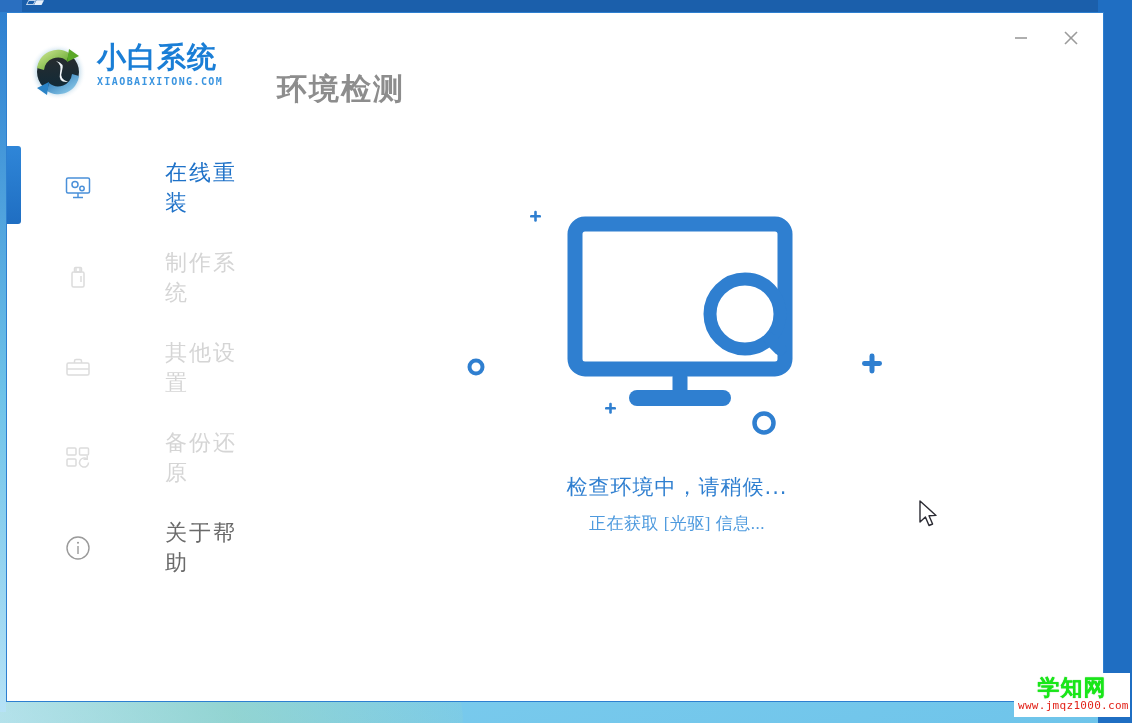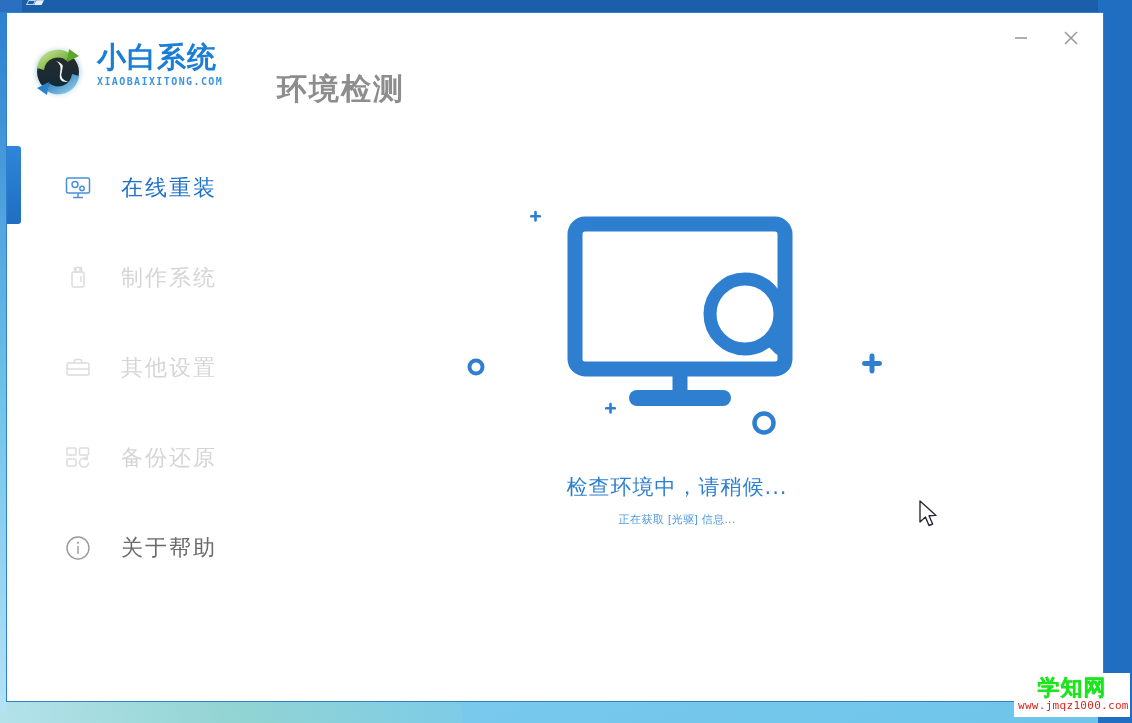--- a/index.html
+++ b/index.html
@@ -166,20 +166,21 @@
     top: 130px;
     width: 250px;
   }
   .nav-item {
     position: relative;
     height: 90px;
     display: flex;
     align-items: center;
     padding-left: 56px;
     box-sizing: border-box;
+    gap: 44px;
   }
   .nav-icon {
     width: 30px;
     height: 30px;
     flex: 0 0 auto;
     display: flex;
     align-items: center;
     justify-content: center;
   }
   .nav-label {
@@ -218,24 +219,24 @@
     text-align: center;
   }
   #status-main {
     font-size: 21px;
     color: #2f7fd0;
     letter-spacing: 1px;
     font-family: "DejaVu Sans", "Liberation Sans", sans-serif;
   }
   #status-sub {
     margin-top: 11px;
-    font-size: 11px;
+    font-size: 17px;
     color: #4e9ade;
     letter-spacing: .5px;
-    font-family: Liberation Sans, sans-serif;
+    font-family: Liberation Serif, serif;
   }
 
   
   #watermark {
     position: absolute;
     right: 2px;
     bottom: 6px;
     width: 116px;
     background: #ffffff;
     text-align: center;

